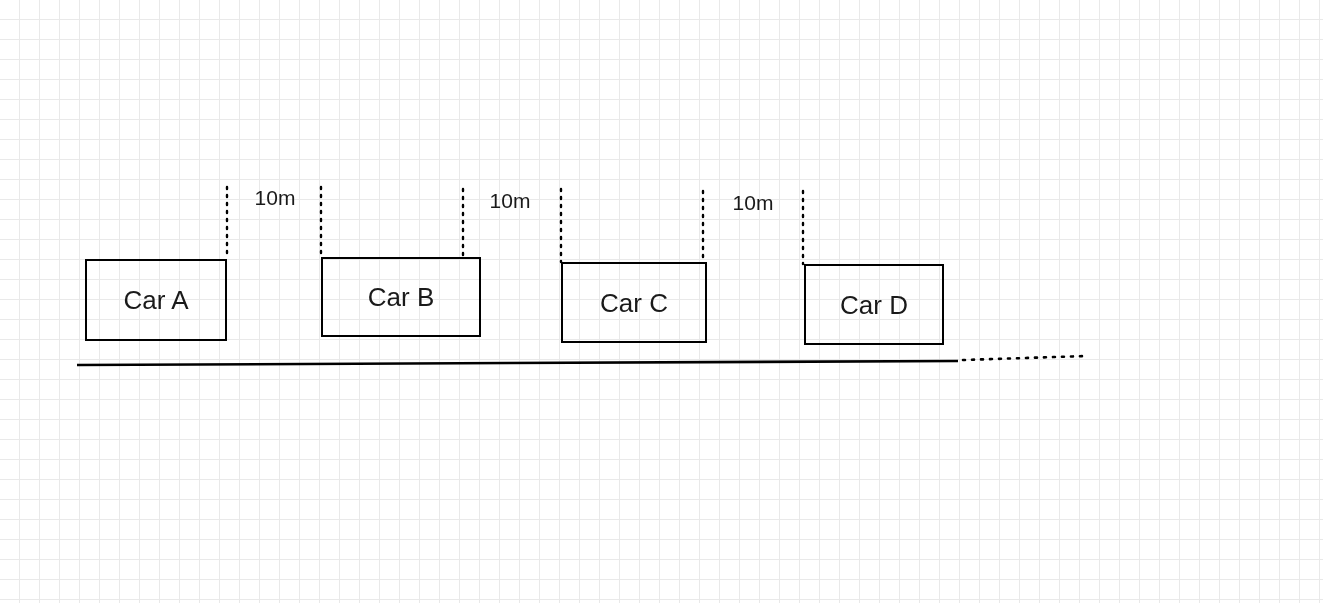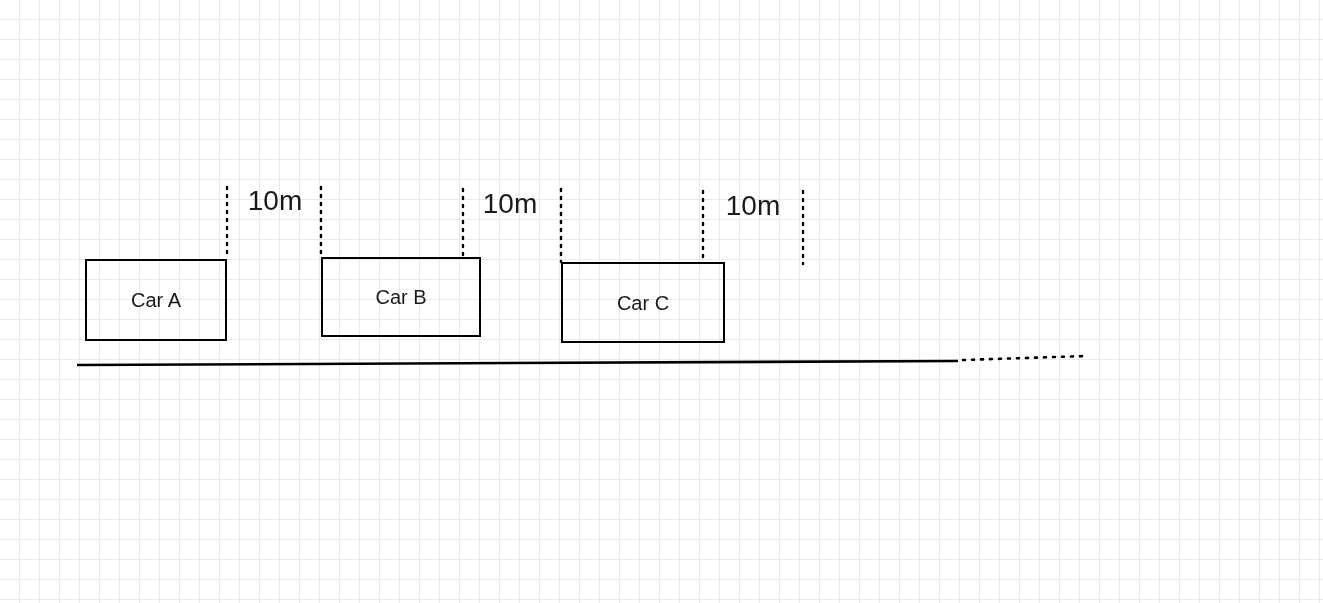--- a/index.html
+++ b/index.html
@@ -32,30 +32,30 @@
     position: absolute;
     box-sizing: border-box;
     border: 2px solid #000000;
     background: transparent;
     display: flex;
     align-items: center;
     justify-content: center;
   }
   .car-label {
     font-family: "Liberation Sans", sans-serif;
-    font-size: 20px;
+    font-size: 26px;
     color: #1a1a1a;
     line-height: 1;
     letter-spacing: 0px;
     white-space: nowrap;
   }
   .gap-label {
     position: absolute;
     font-family: "Liberation Sans", sans-serif;
-    font-size: 28px;
+    font-size: 21px;
     color: #1a1a1a;
     line-height: 1;
     white-space: nowrap;
     transform: translateX(-50%);
   }
 </style>
 </head>
 <body>
 
 <div id="canvas">
@@ -76,24 +76,27 @@
   </svg>
 
   <div class="car-box" style="left:85px; top:259px; width:142px; height:82px;">
     <span class="car-label">Car A</span>
   </div>
 
   <div class="car-box" style="left:321px; top:257px; width:160px; height:80px;">
     <span class="car-label">Car B</span>
   </div>
 
-  <div class="car-box" style="left:561px; top:262px; width:164px; height:81px;">
+  <div class="car-box" style="left:561px; top:262px; width:146px; height:81px;">
     <span class="car-label">Car C</span>
   </div>
 
+  <div class="car-box" style="left:804px; top:264px; width:140px; height:81px;">
+    <span class="car-label">Car D</span>
+  </div>
 
   <div class="gap-label" style="left:275px; top:187px;">10m</div>
 
   <div class="gap-label" style="left:510px; top:190px;">10m</div>
 
   <div class="gap-label" style="left:753px; top:192px;">10m</div>
 
 </div>
 
 </body></html>

